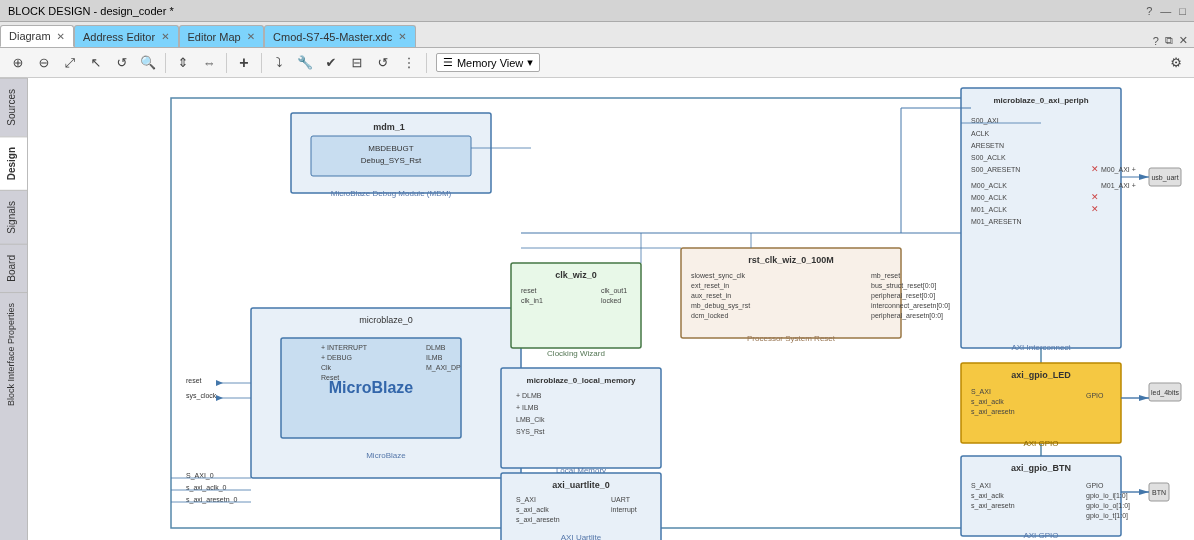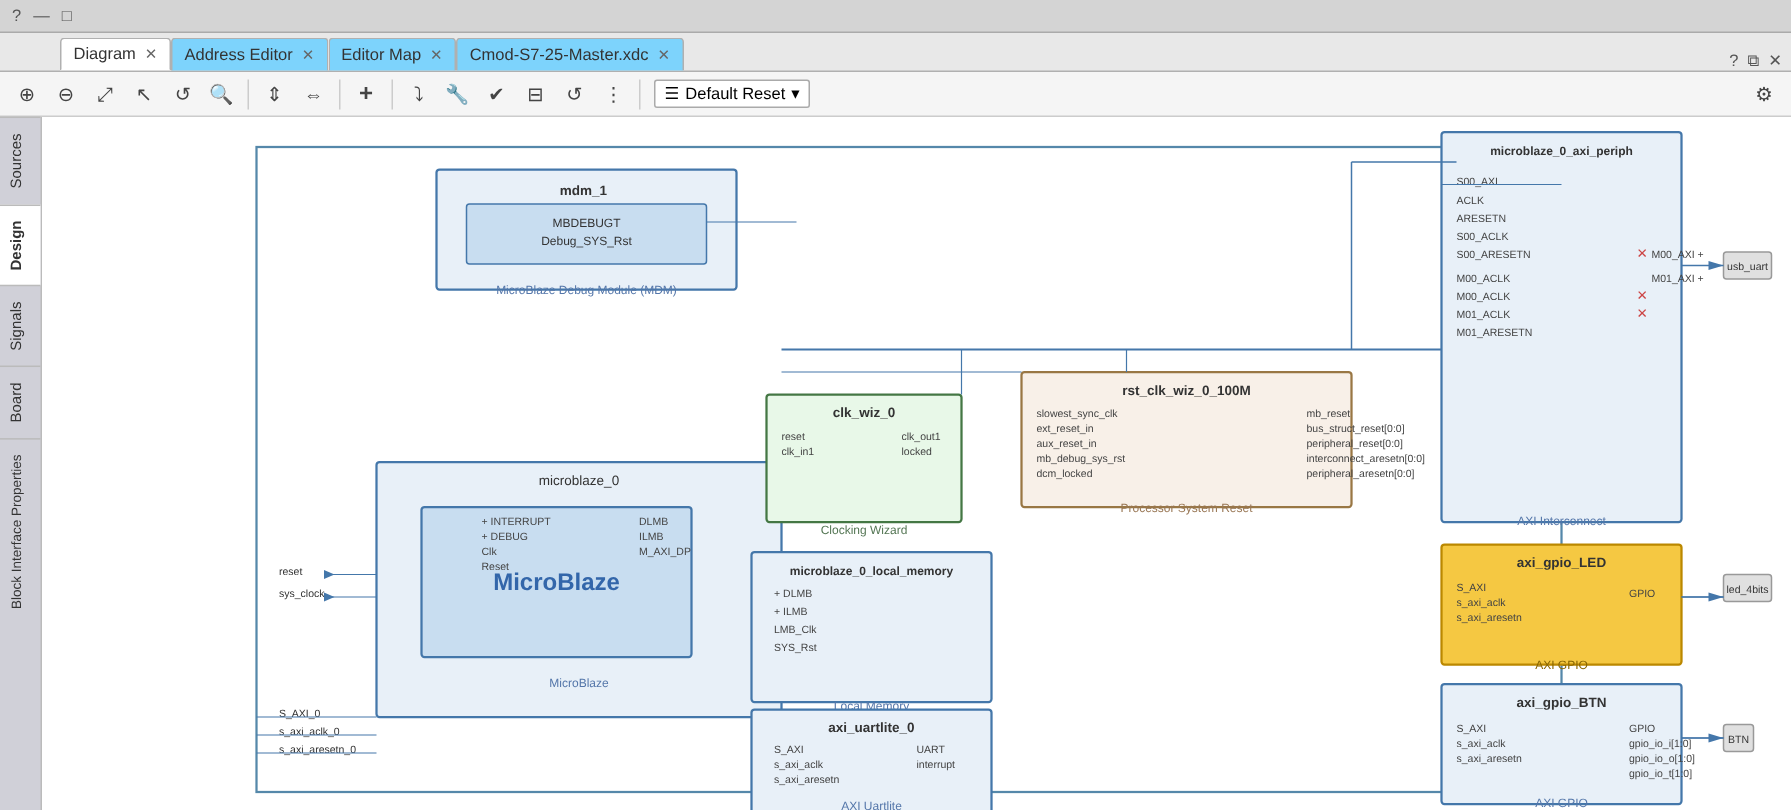--- a/index.html
+++ b/index.html
@@ -17,21 +17,20 @@
     }
     #title-bar .title { flex: 1; font-weight: normal; }
     #title-bar .title-icons { display: flex; gap: 8px; color: #555; }
 
     
     #tab-bar {
       background: #e8e8e8;
       height: 26px;
       display: flex;
       align-items: flex-end;
-      padding-left: 40px;
       border-bottom: 1px solid #b0b0b0;
     }
     .tab {
       height: 22px;
       padding: 0 8px;
       display: flex;
       align-items: center;
       gap: 4px;
       border: 1px solid #b0b0b0;
       border-bottom: none;
@@ -118,20 +117,21 @@
     
     #diagram-svg {
       width: 100%;
       height: 100%;
     }
   </style>
 </head>
 <body>
 
 <div id="title-bar">
+  <span class="title">BLOCK DESIGN - design_coder *</span>
   <div class="title-icons">
     <span style="cursor:pointer">?</span>
     <span style="cursor:pointer">—</span>
     <span style="cursor:pointer">□</span>
   </div>
 </div>
 
 <div id="tab-bar">
   <div class="tab active">
     <span>Diagram</span>
@@ -139,21 +139,21 @@
   </div>
   <div class="tab">
     <span>Address Editor</span>
     <span class="tab-close">✕</span>
   </div>
   <div class="tab">
     <span>Editor Map</span>
     <span class="tab-close">✕</span>
   </div>
   <div class="tab">
-    <span>Cmod-S7-25-Master.xdc</span>
+    <span>Cmod-S7-45-Master.xdc</span>
     <span class="tab-close">✕</span>
   </div>
   <div style="margin-left:auto; display:flex; align-items:center; gap:6px; padding-right:6px;">
     <span style="cursor:pointer; color:#555;">?</span>
     <span style="cursor:pointer; color:#555;">⧉</span>
     <span style="cursor:pointer; color:#555;">✕</span>
   </div>
 </div>
 
 <div id="toolbar">
@@ -171,21 +171,21 @@
   <div class="tb-sep"></div>
   <button class="tb-btn" title="Route">⤵</button>
   <button class="tb-btn" title="Settings">🔧</button>
   <button class="tb-btn" title="Validate">✔</button>
   <button class="tb-btn" title="Address">⊟</button>
   <button class="tb-btn" title="Refresh">↺</button>
   <button class="tb-btn" title="More">⋮</button>
   <div class="tb-sep"></div>
   <div class="view-select">
     <span>☰</span>
-    <span>Default Reset</span>
+    <span>Memory View</span>
     <span>▾</span>
   </div>
   <button class="tb-btn tb-gear" title="Settings" style="margin-left:auto;">⚙</button>
 </div>
 
 <div id="main">
 
   <div id="left-sidebar">
     <div class="sidebar-tab">Sources</div>
     <div class="sidebar-tab active">Design</div>

